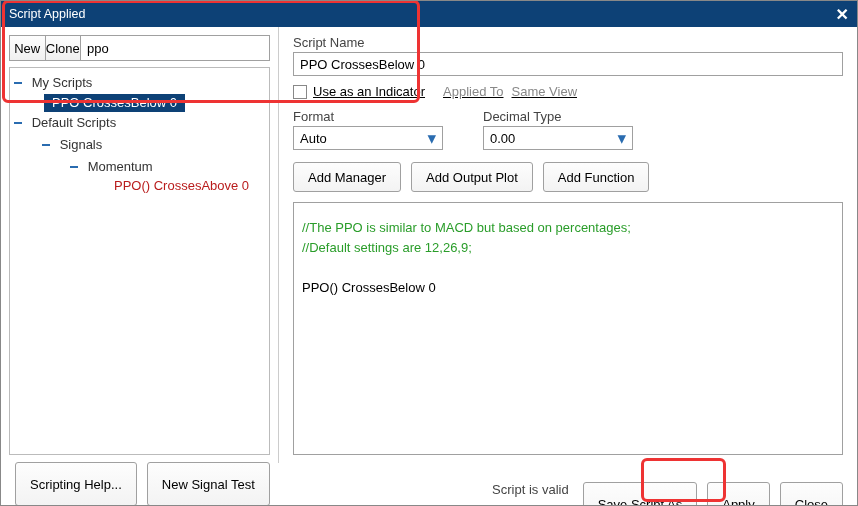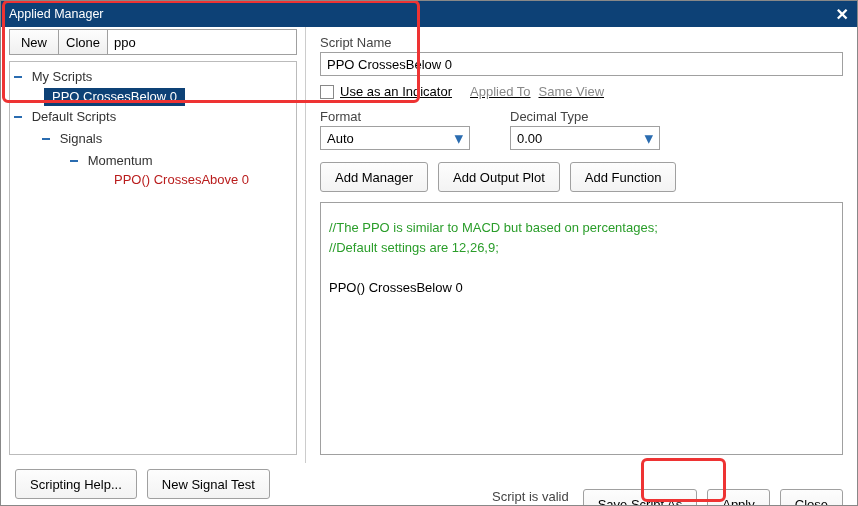--- a/index.html
+++ b/index.html
@@ -1,21 +1,21 @@
 <!DOCTYPE html>
 <html><head>
 <meta charset="utf-8">
 <style>
   * { box-sizing: border-box; margin: 0; padding: 0; font-family: "Segoe UI", Arial, sans-serif; font-size: 13px; }
   body { width: 858px; height: 506px; background: #fff; position: relative; border: 1px solid #888; }
   .titlebar { height: 26px; background: #0d4176; color: #fff; display: flex; align-items: center; padding: 0 8px; justify-content: space-between; }
   .titlebar-text { font-size: 12.5px; }
   .close-x { font-size: 16px; font-weight: bold; cursor: pointer; }
   .content { display: flex; height: 436px; }
-  .left-panel { width: 305px; border-right: 1px solid #ccc; padding: 2px 8px 8px 8px; display: flex; flex-direction: column; }
+  .left-panel { width: 278px; border-right: 1px solid #ccc; padding: 8px 8px 8px 8px; display: flex; flex-direction: column; }
   .left-toolbar { display: flex; border: 1px solid #a0a0a0; height: 26px; margin-bottom: 6px; }
   .btn-new, .btn-clone { border-right: 1px solid #a0a0a0; display: flex; align-items: center; justify-content: center; background: linear-gradient(#fdfdfd,#f0f0f0); cursor: pointer; }
   .btn-new { width: 70px; }
   .btn-clone { width: 70px; }
   .search-box { flex: 1; border: none; padding: 0 6px; outline: none; }
   .tree { flex: 1; border: 1px solid #bbb; overflow: auto; padding: 4px 2px; }
   .tree-node { line-height: 22px; white-space: nowrap; margin-left:2px; }
   .tree-toggle { display: inline-block; width: 10px; height: 10px; margin-right: 4px; position: relative; top: 1px; }
   .tree-toggle::before { content: ""; position: absolute; left: 0; top: 4px; width: 8px; height: 2px; background: #2a6cb0; }
   .tree-label { color: #333; }
@@ -32,33 +32,33 @@
   .fmt-row { display: flex; margin-top: 10px; gap: 40px; }
   .dropdown { border: 1px solid #a0a0a0; height: 24px; width: 150px; display: flex; align-items: center; justify-content: space-between; padding: 0 6px; background: #fff; cursor: pointer; }
   .dd-arrow { color: #2a6cb0; font-size: 17px; }
   .btn-row { display: flex; gap: 10px; margin-top: 12px; }
   .pill-btn { border: 1px solid #a0a0a0; border-radius: 3px; background: linear-gradient(#fdfdfd,#f3f3f3); height: 30px; display: flex; align-items: center; padding: 0 14px; cursor: pointer; }
   .editor { flex: 1; border: 1px solid #a0a0a0; margin-top: 10px; padding: 15px 8px; font-size: 13px; line-height: 20px; overflow: auto; white-space: pre-wrap; }
   .comment { color: #2a9d2a; }
   .footer { height: 42px; border-top: 0; display: flex; align-items: center; padding: 0 14px; justify-content: space-between; }
   .footer-left { display: flex; gap: 10px; }
   .footer-right { display: flex; align-items: flex-start; gap: 10px; margin-top: 40px; }
-  .f-btn { border: 1px solid #a0a0a0; border-radius: 3px; background: linear-gradient(#fdfdfd,#f3f3f3); height: 30px; display: flex; align-items: center; padding: 0 14px; cursor: pointer; }
+  .f-btn { border: 1px solid #a0a0a0; border-radius: 3px; background: linear-gradient(#fdfdfd,#f3f3f3); height: 44px; display: flex; align-items: center; padding: 0 14px; cursor: pointer; }
   .valid-text { color: #444; margin-right: 4px; }
   
   .hl { position: absolute; border: 3px solid #e33; border-radius: 6px; pointer-events: none; }
   .hl-top { left: 1px; top: -1px; width: 418px; height: 103px; }
   .hl-save { left: 640px; top: 457px; width: 85px; height: 44px; }
   .tree-leaf { margin-left: 18px; color: #b91c1c; }
 </style>
 </head>
 <body>
 
 <div class="titlebar">
-  <span class="titlebar-text">Applied Manager</span>
+  <span class="titlebar-text">Script Applied</span>
   <span class="close-x">✕</span>
 </div>
 
 <div class="content">
 
   <div class="left-panel">
     <div class="left-toolbar">
       <div class="btn-new">
           <span>New</span>
         </div>

